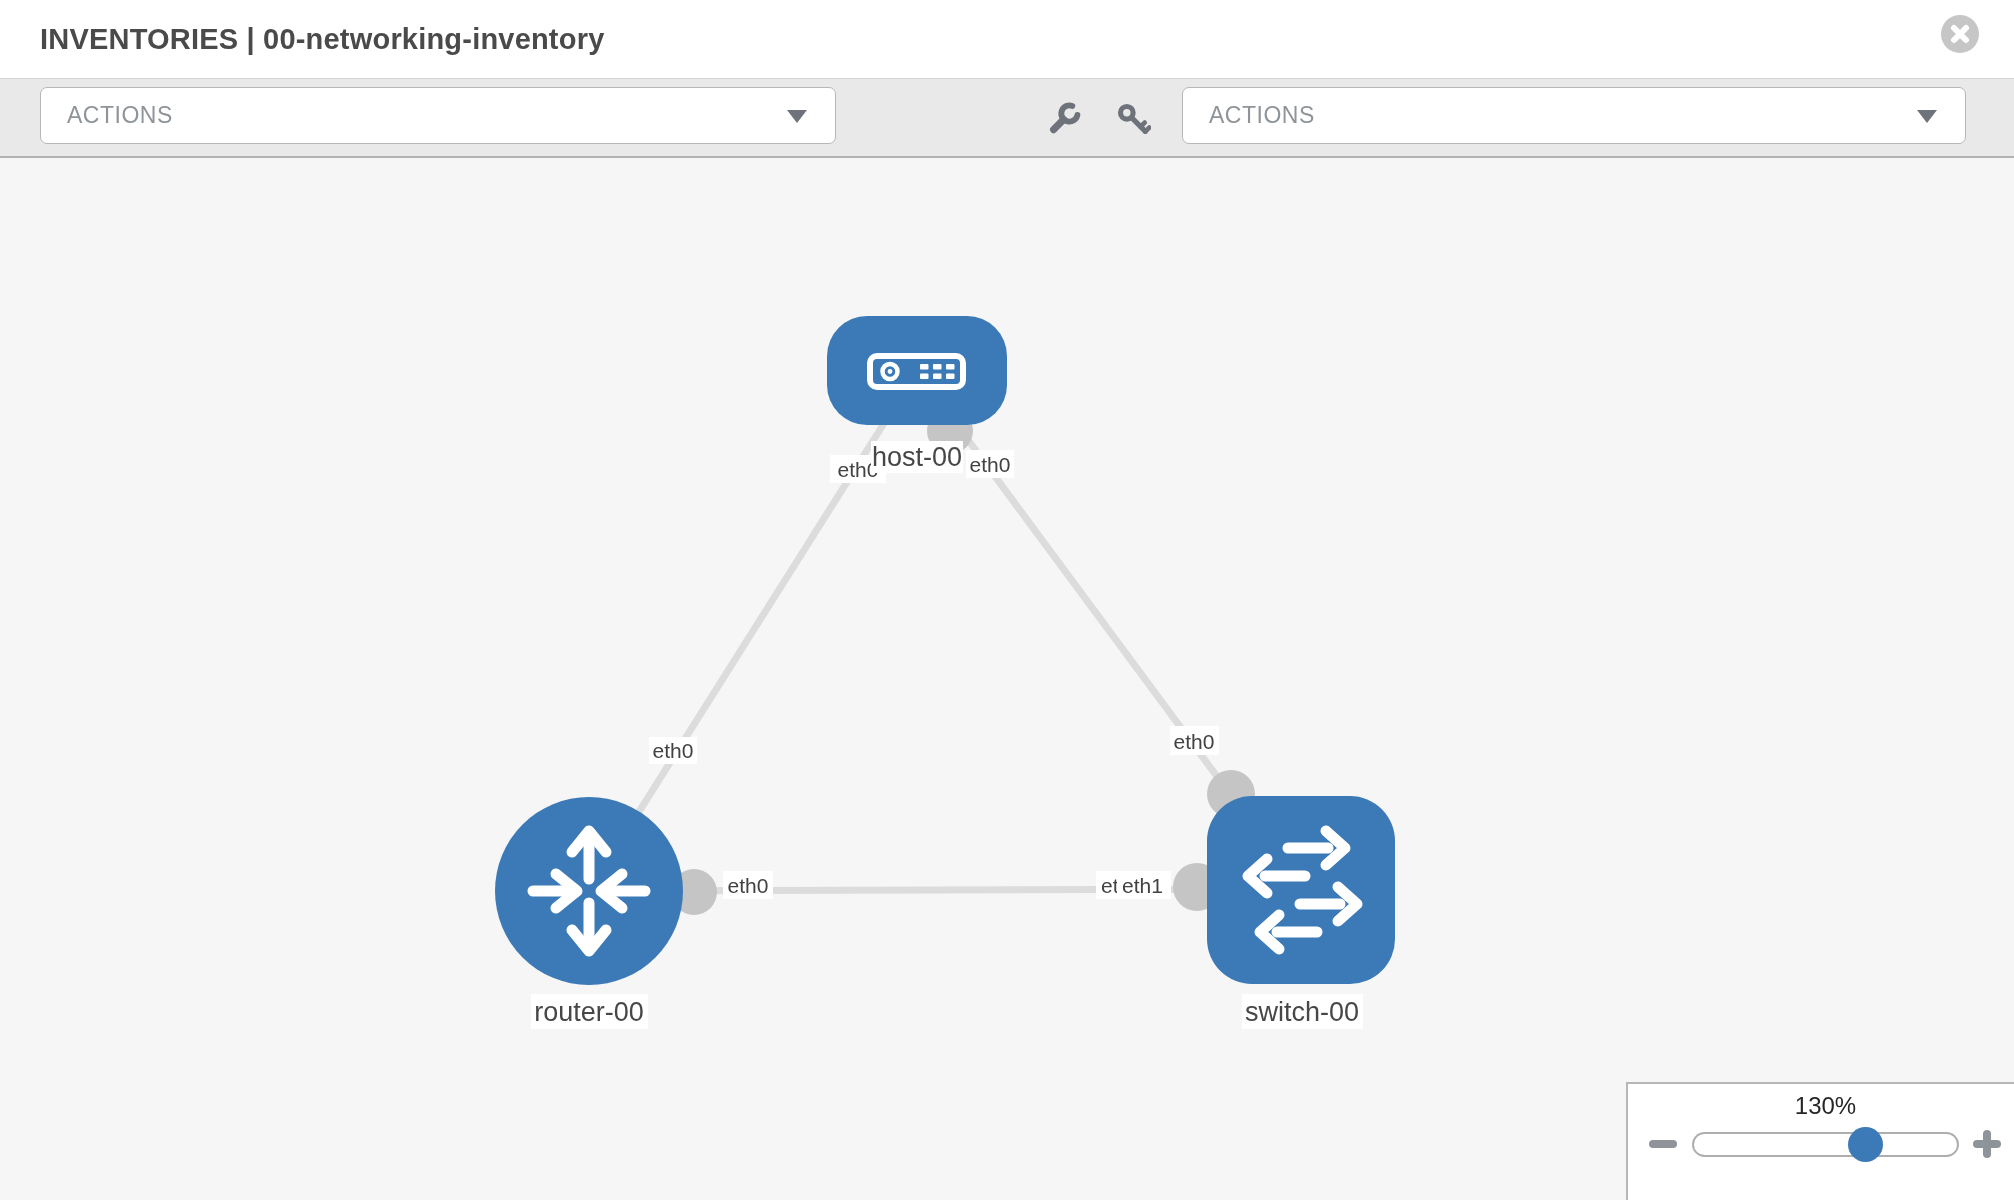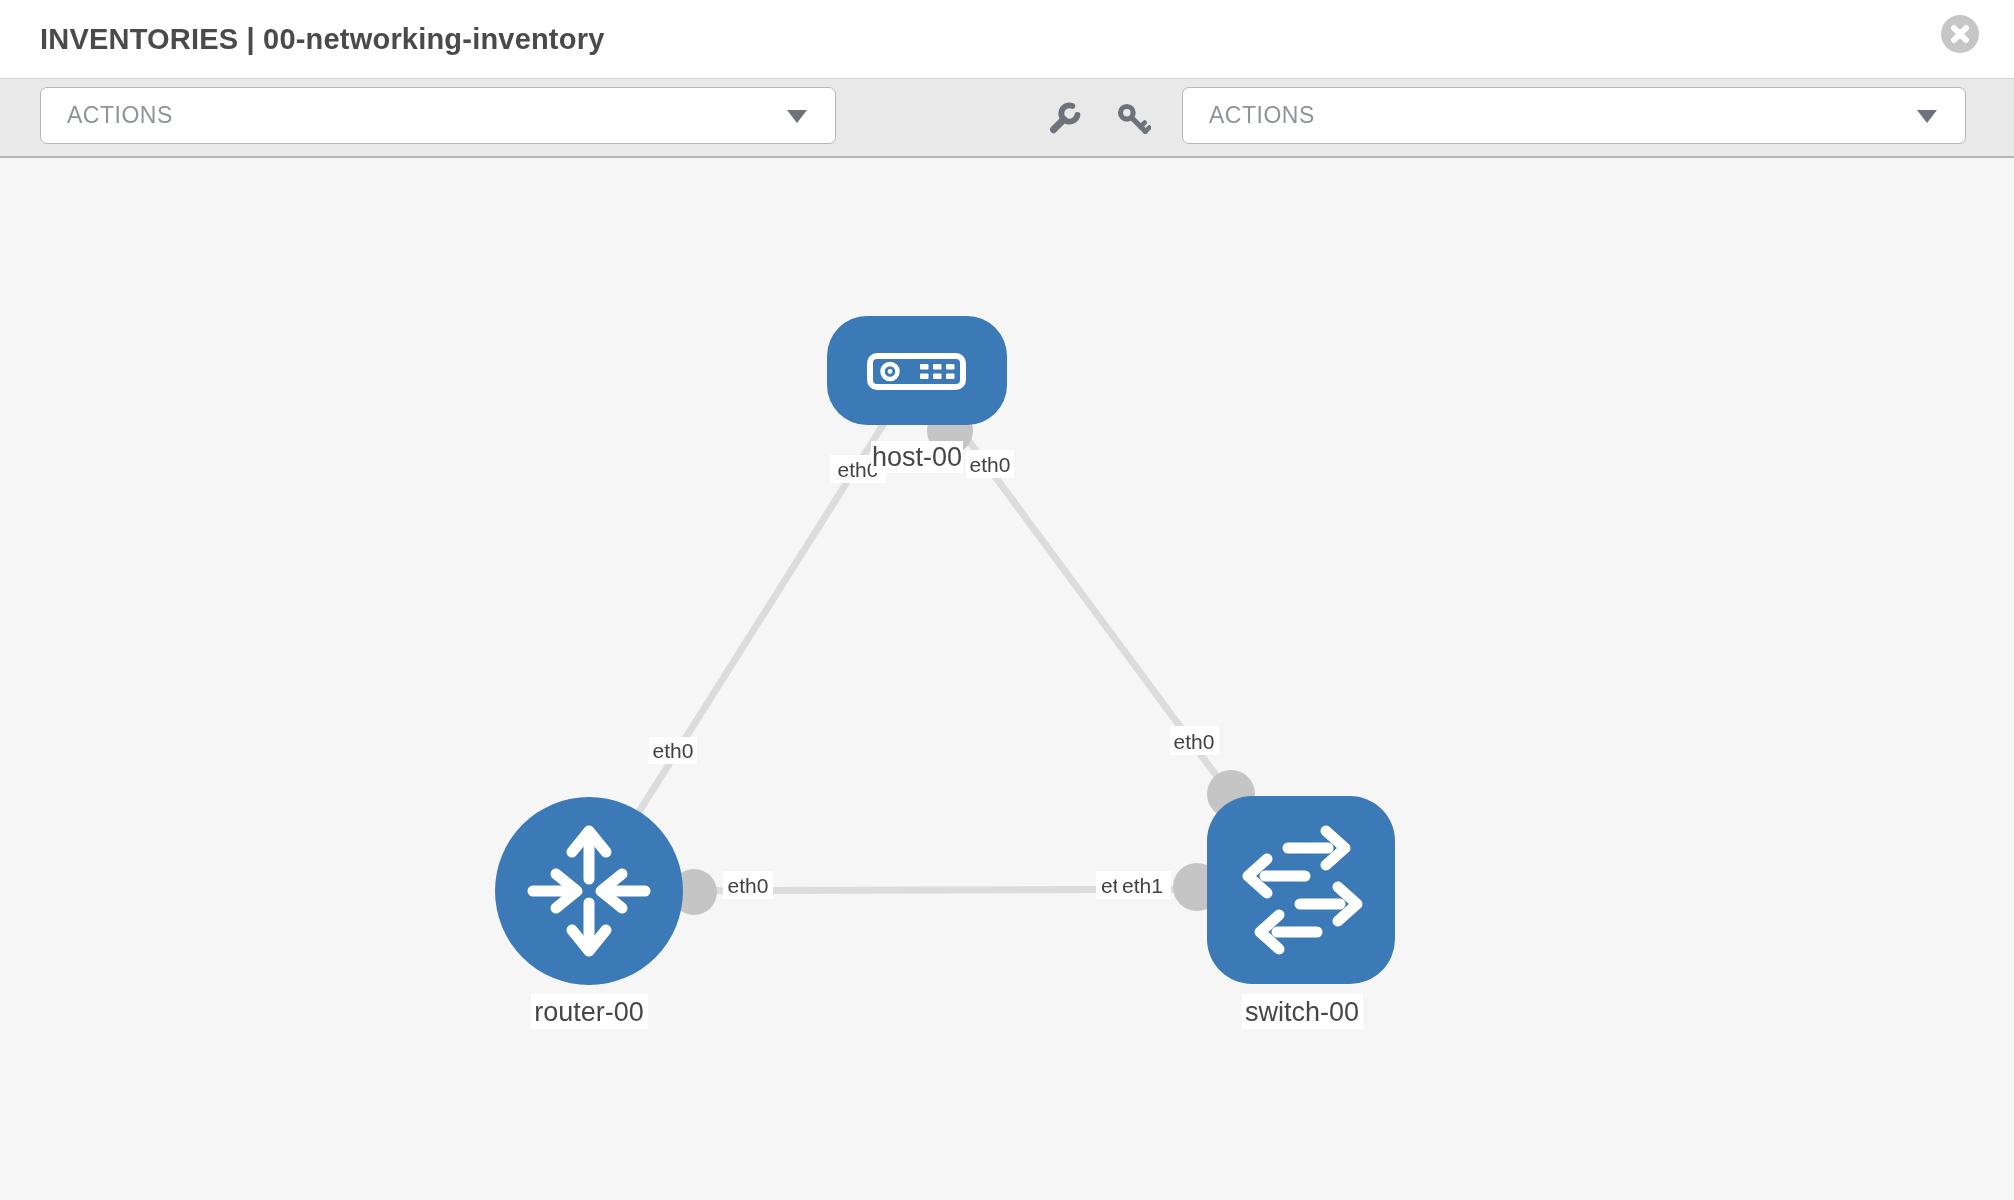--- a/index.html
+++ b/index.html
@@ -211,14 +211,26 @@
 
         <rect class="chip" x="531" y="994" width="117" height="35"></rect>
         <text class="node-label" x="589" y="1021" text-anchor="middle">router-00</text>
 
         <rect class="chip" x="1242" y="994" width="121" height="35"></rect>
         <text class="node-label" x="1302" y="1021" text-anchor="middle">switch-00</text>
       </g>
     </svg>
   </div>
 
+  <div class="zoom-panel">
+    <div class="zoom-percent">130%</div>
+    <div class="zoom-minus">
+      <div class="zbar"></div>
+    </div>
+    <div class="zoom-track"></div>
+    <div class="zoom-knob"></div>
+    <div class="zoom-plus">
+      <div class="zbar zbar-h"></div>
+      <div class="zbar zbar-v"></div>
+    </div>
+  </div>
 
 </div>
 
 </body></html>

